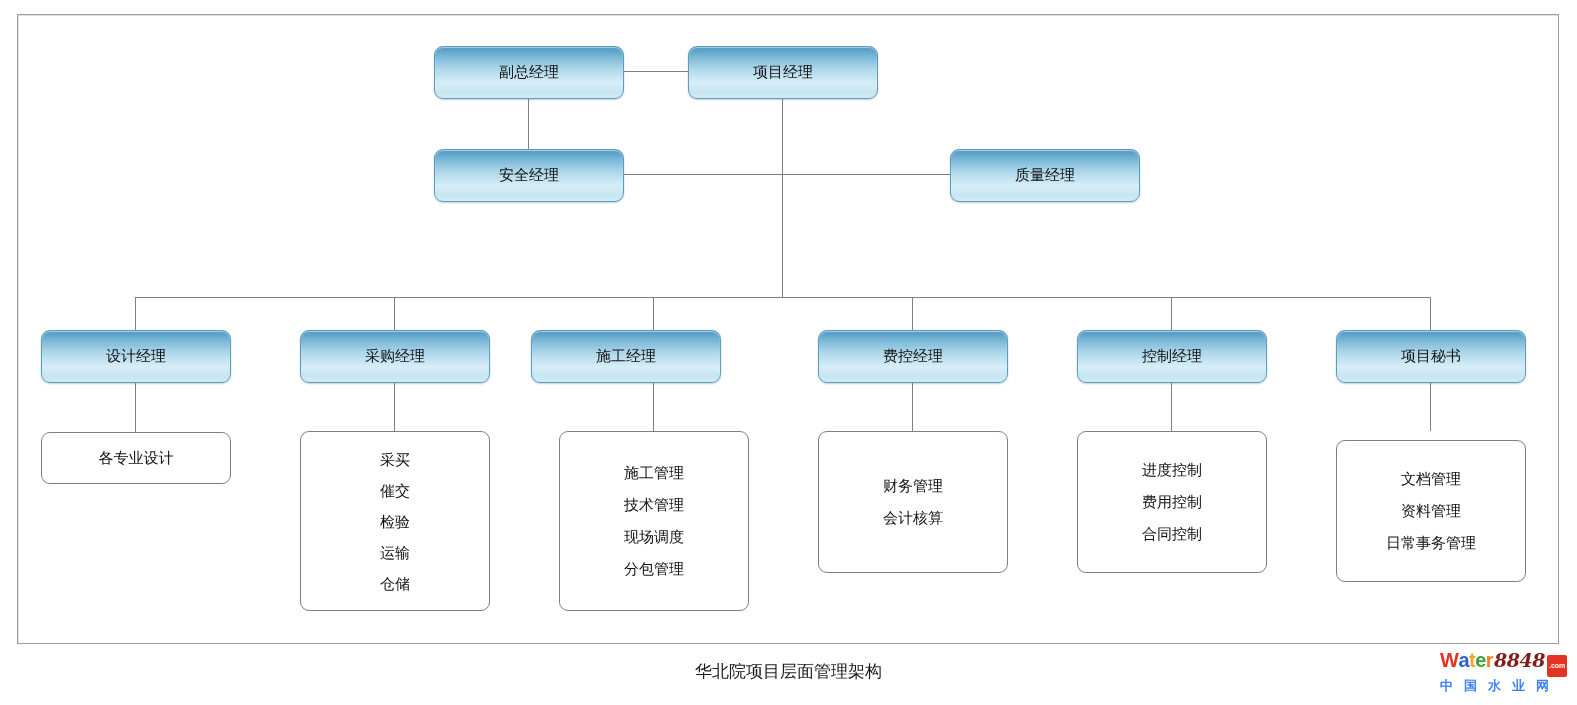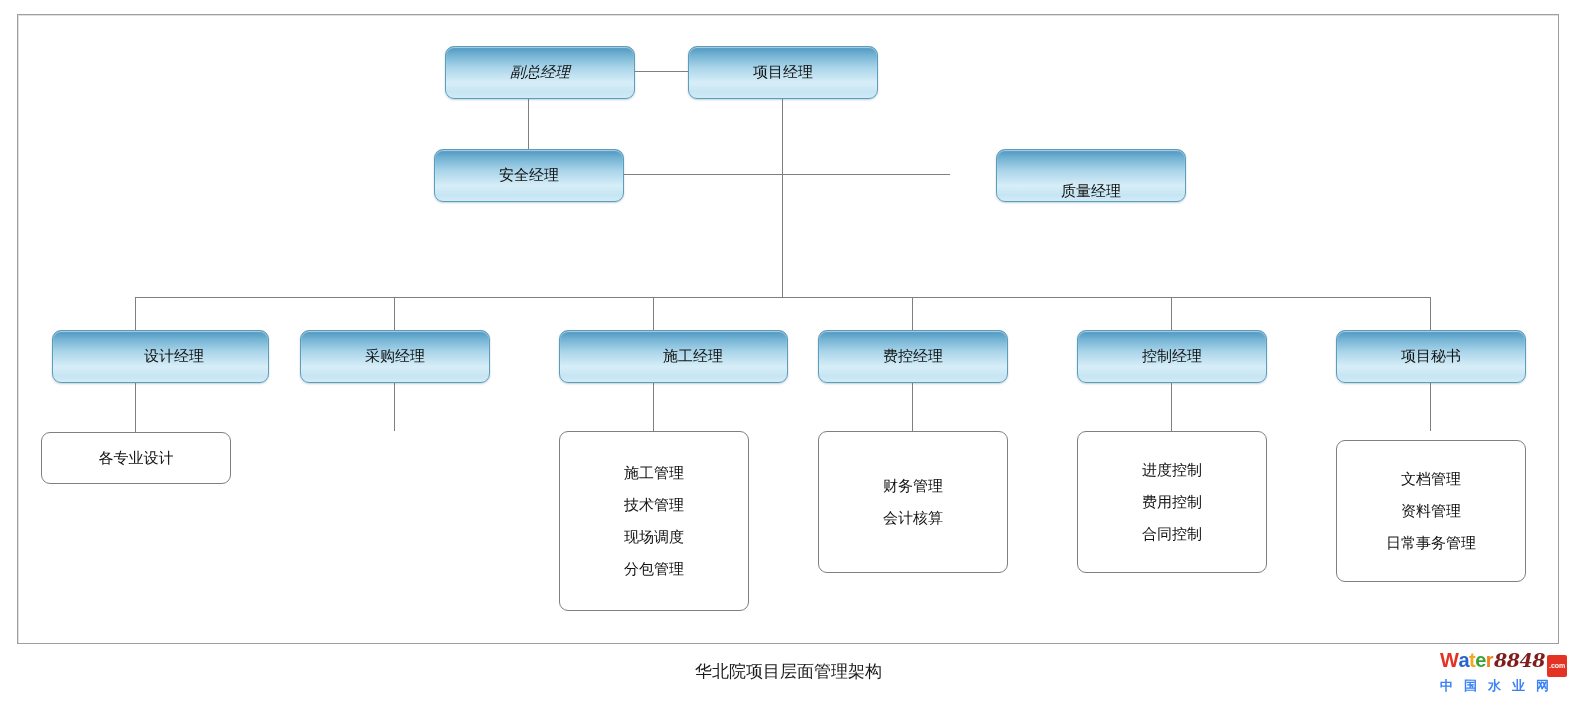--- a/index.html
+++ b/index.html
@@ -42,57 +42,64 @@
   <div class="vline" style="left:1171px;top:297px;height:33px;"></div>
   <div class="vline" style="left:1430px;top:297px;height:33px;"></div>
 
   <div class="vline" style="left:135px;top:381px;height:51px;"></div>
   <div class="vline" style="left:394px;top:381px;height:50px;"></div>
   <div class="vline" style="left:653px;top:381px;height:50px;"></div>
   <div class="vline" style="left:912px;top:381px;height:50px;"></div>
   <div class="vline" style="left:1171px;top:381px;height:50px;"></div>
   <div class="vline" style="left:1430px;top:381px;height:50px;"></div>
 
-  <div class="node" style="left:445px;top:46px;font-style:italic;">
+  <div class="node" style="left:434px;top:46px;">
     <span>副总经理</span>
   </div>
   <div class="node" style="left:688px;top:46px;">
     <span>项目经理</span>
   </div>
 
   <div class="node" style="left:434px;top:149px;">
     <span>安全经理</span>
   </div>
-  <div class="node" style="left:996px;top:149px;align-items:flex-end;">
+  <div class="node" style="left:950px;top:149px;">
     <span>质量经理</span>
   </div>
 
-  <div class="node" style="left:52px;top:330px;padding-left:27px;">
+  <div class="node" style="left:41px;top:330px;">
     <span>设计经理</span>
   </div>
   <div class="node" style="left:300px;top:330px;">
     <span>采购经理</span>
   </div>
-  <div class="node" style="left:559px;top:330px;padding-left:39px;">
+  <div class="node" style="left:531px;top:330px;">
     <span>施工经理</span>
   </div>
   <div class="node" style="left:818px;top:330px;text-align:center;">
     <span>费控经理</span>
   </div>
   <div class="node" style="left:1336px;top:330px;">
     <span>项目秘书</span>
   </div>
   <div class="node" style="left:1077px;top:330px;">
     <span>控制经理</span>
   </div>
 
   <div class="detail" style="left:41px;top:432px;height:50px;">
     <div>各专业设计</div>
   </div>
 
+  <div class="detail" style="left:300px;top:431px;height:178px;line-height:31px;">
+    <div>采买</div>
+    <div>催交</div>
+    <div>检验</div>
+    <div>运输</div>
+    <div>仓储</div>
+  </div>
 
   <div class="detail" style="left:559px;top:431px;height:178px;border-radius:9px;">
     <div>施工管理</div>
     <div>技术管理</div>
     <div>现场调度</div>
     <div>分包管理</div>
   </div>
 
   <div class="detail" style="left:818px;top:431px;height:140px;">
     <div>财务管理</div>

